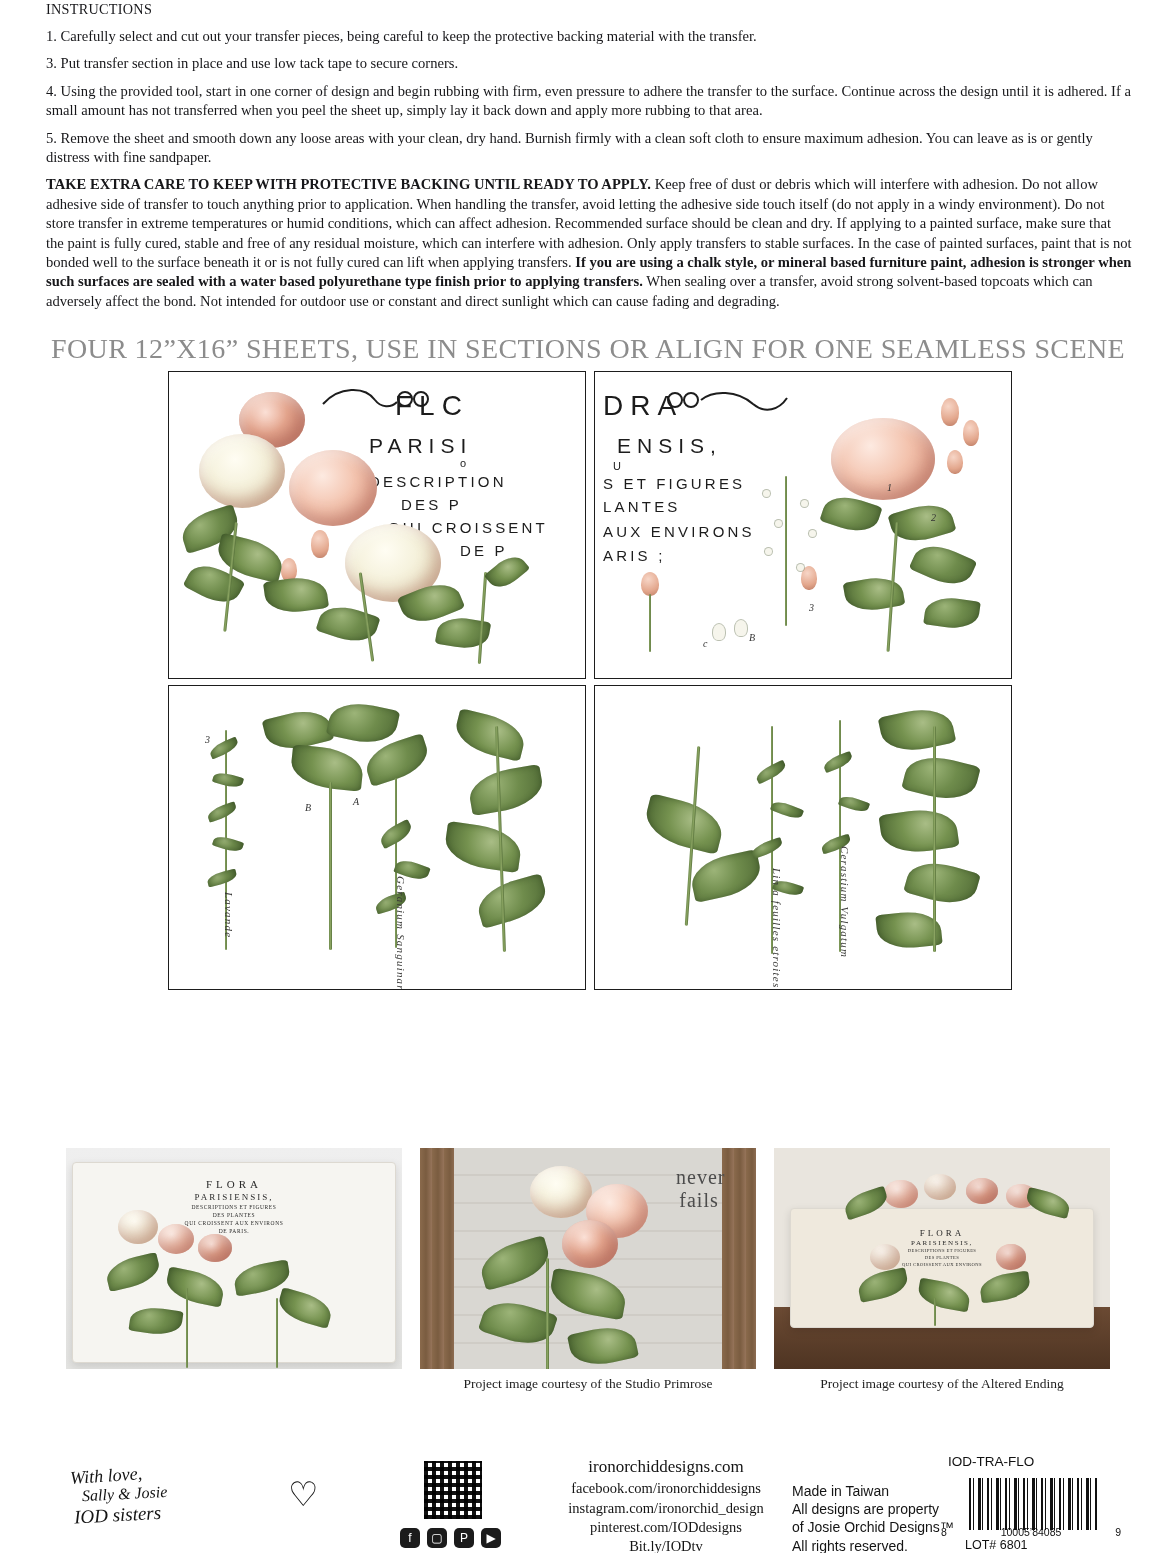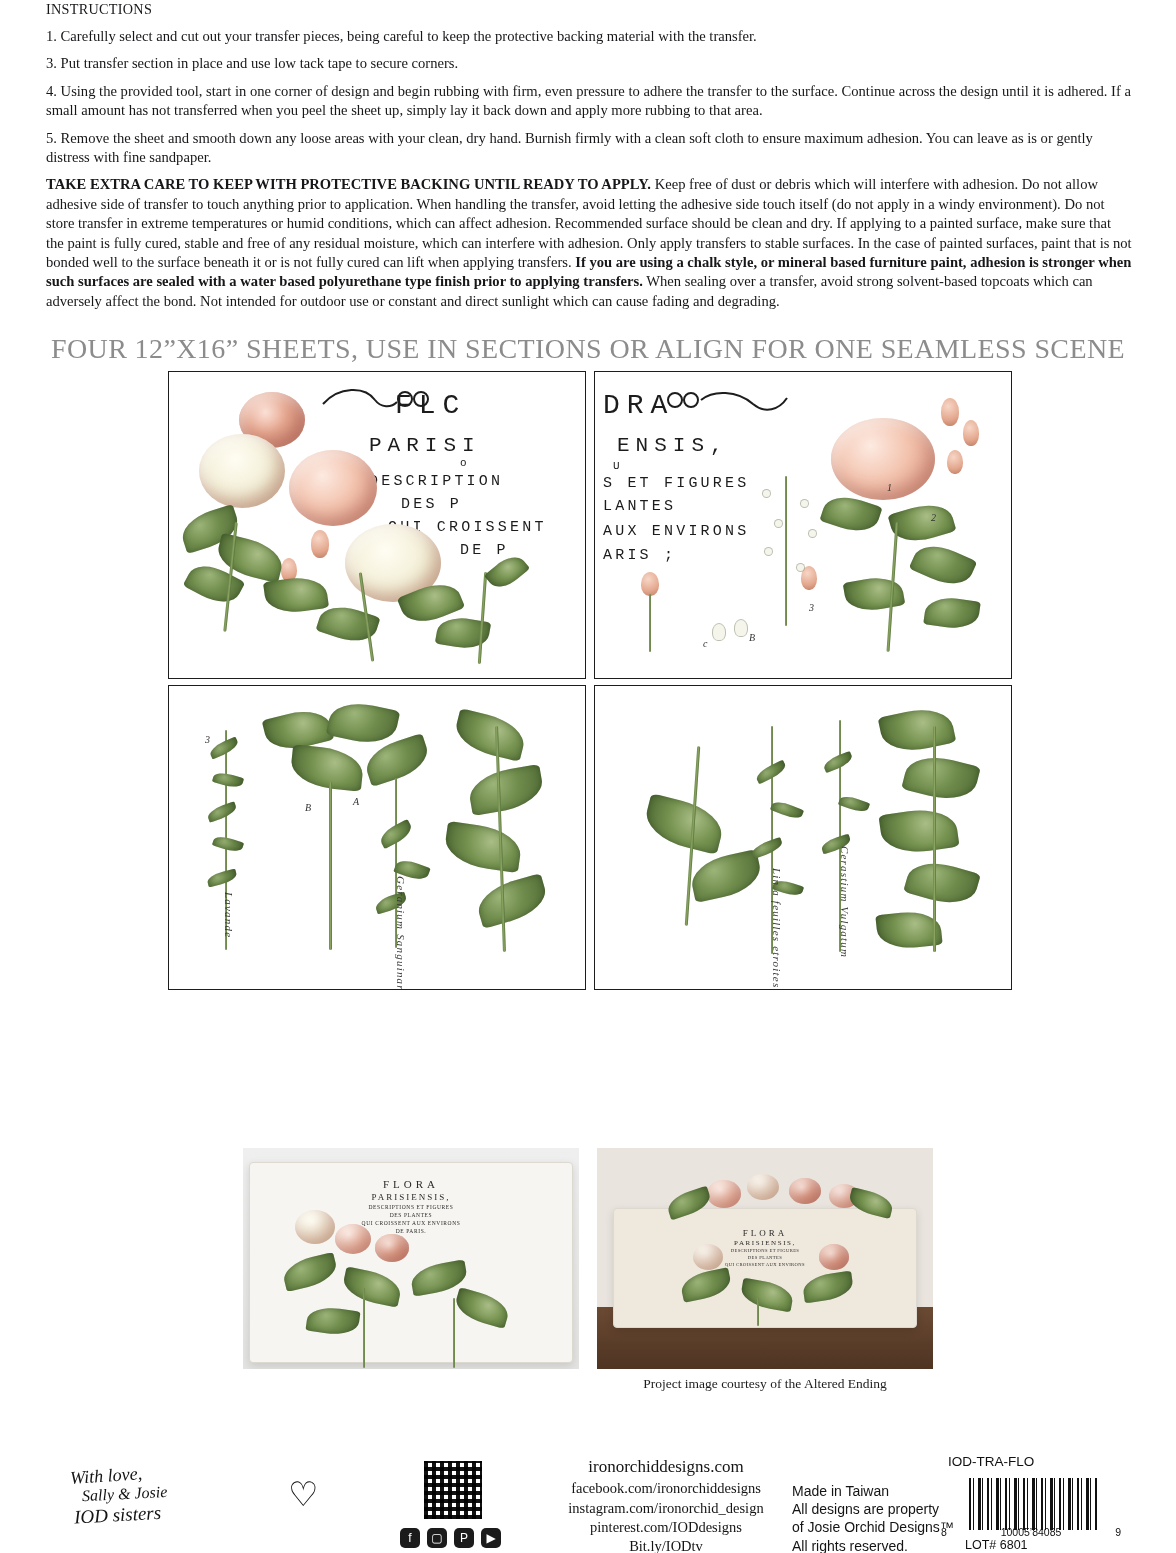--- a/index.html
+++ b/index.html
@@ -125,21 +125,21 @@
     position: absolute;
     width: 7px; height: 7px;
     border-radius: 50%;
     background: #f6f5ec;
     box-shadow: 0 0 0 1px rgba(120,130,100,0.5);
   }
 
   
   .sheet-text {
     position: absolute;
-    font-family: Liberation Mono, monospace;
+    font-family: Liberation Sans, sans-serif;
     color: #1c1c1c;
     letter-spacing: 3px;
     white-space: nowrap;
   }
   .st-big   { font-size: 28px; letter-spacing: 7px; }
   .st-mid   { font-size: 21px; letter-spacing: 6px; }
   .st-small { font-size: 15px; letter-spacing: 3.2px; }
   .st-xs    { font-size: 11px; letter-spacing: 2px; }
 
   .vlabel {
@@ -508,20 +508,36 @@
         <div class="leaf alt" style="left:100px; top:124px; width:58px; height:30px; transform:rotate(12deg);"></div>
         <div class="leaf" style="left:168px; top:116px; width:56px; height:28px; transform:rotate(-10deg);"></div>
         <div class="leaf alt" style="left:212px; top:146px; width:54px; height:28px; transform:rotate(16deg);"></div>
         <div class="leaf" style="left:64px;  top:160px; width:52px; height:26px; transform:rotate(8deg);"></div>
         <div class="stem" style="left:120px; top:140px; width:2px; height:80px;"></div>
         <div class="stem" style="left:210px; top:150px; width:2px; height:70px;"></div>
       </div>
       <div class="caption"></div>
     </div>
 
+    <div class="project">
+      <div class="photo p2">
+        <div class="wood-left"></div>
+        <div class="wood-right"></div>
+        <div class="never-fails">never fails</div>
+        <div class="rose cream" style="left:110px; top:18px; width:62px; height:52px;"></div>
+        <div class="rose pink" style="left:166px; top:36px; width:62px; height:54px;"></div>
+        <div class="rose deep" style="left:142px; top:72px; width:56px; height:48px;"></div>
+        <div class="leaf" style="left:60px;  top:96px;  width:70px; height:38px; transform:rotate(-16deg);"></div>
+        <div class="leaf alt" style="left:130px; top:126px; width:76px; height:40px; transform:rotate(10deg);"></div>
+        <div class="leaf" style="left:62px;  top:156px; width:72px; height:38px; transform:rotate(18deg);"></div>
+        <div class="leaf alt" style="left:150px; top:180px; width:66px; height:36px; transform:rotate(-12deg);"></div>
+        <div class="stem" style="left:126px; top:110px; width:3px; height:130px;"></div>
+      </div>
+      <div class="caption">Project image courtesy of the Studio Primrose</div>
+    </div>
 
     <div class="project">
       <div class="photo p3">
         <div class="dresser" style="left:16px; top:60px; right:16px; height:118px; border-radius:4px; background:#efe9dd;"></div>
         <div class="rose pink" style="left:110px; top:32px; width:34px; height:28px;"></div>
         <div class="rose cream" style="left:150px; top:26px; width:32px; height:26px;"></div>
         <div class="rose deep" style="left:192px; top:30px; width:32px; height:26px;"></div>
         <div class="rose pink" style="left:232px; top:36px; width:30px; height:24px;"></div>
         <div class="leaf" style="left:70px;  top:44px; width:44px; height:22px; transform:rotate(-18deg);"></div>
         <div class="leaf alt" style="left:252px; top:44px; width:44px; height:22px; transform:rotate(14deg);"></div>

